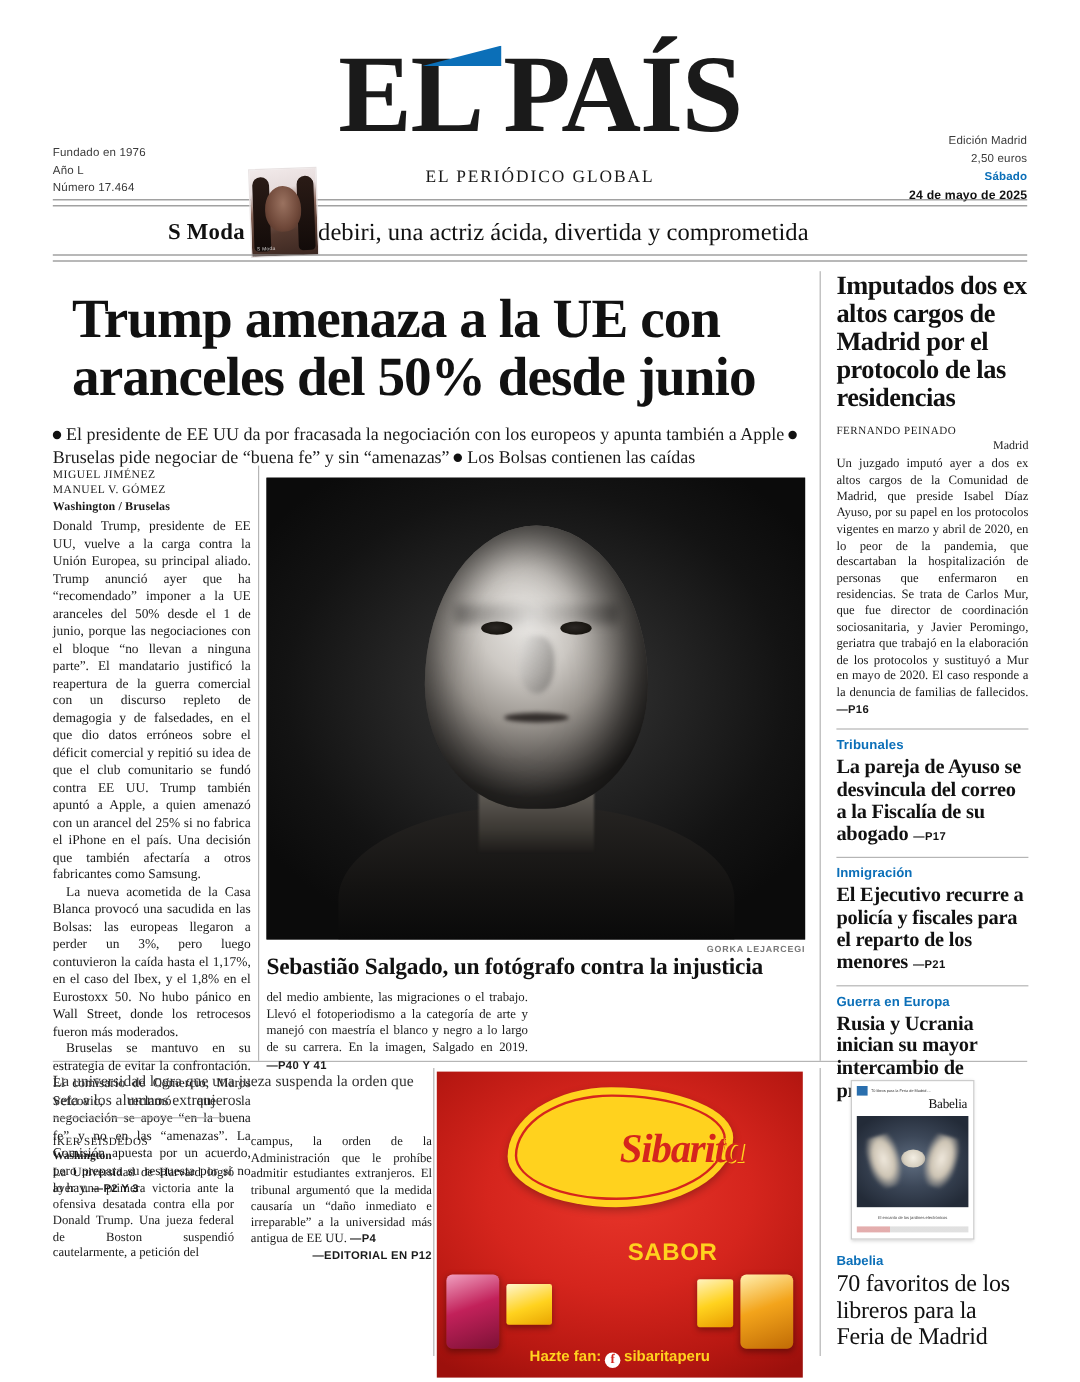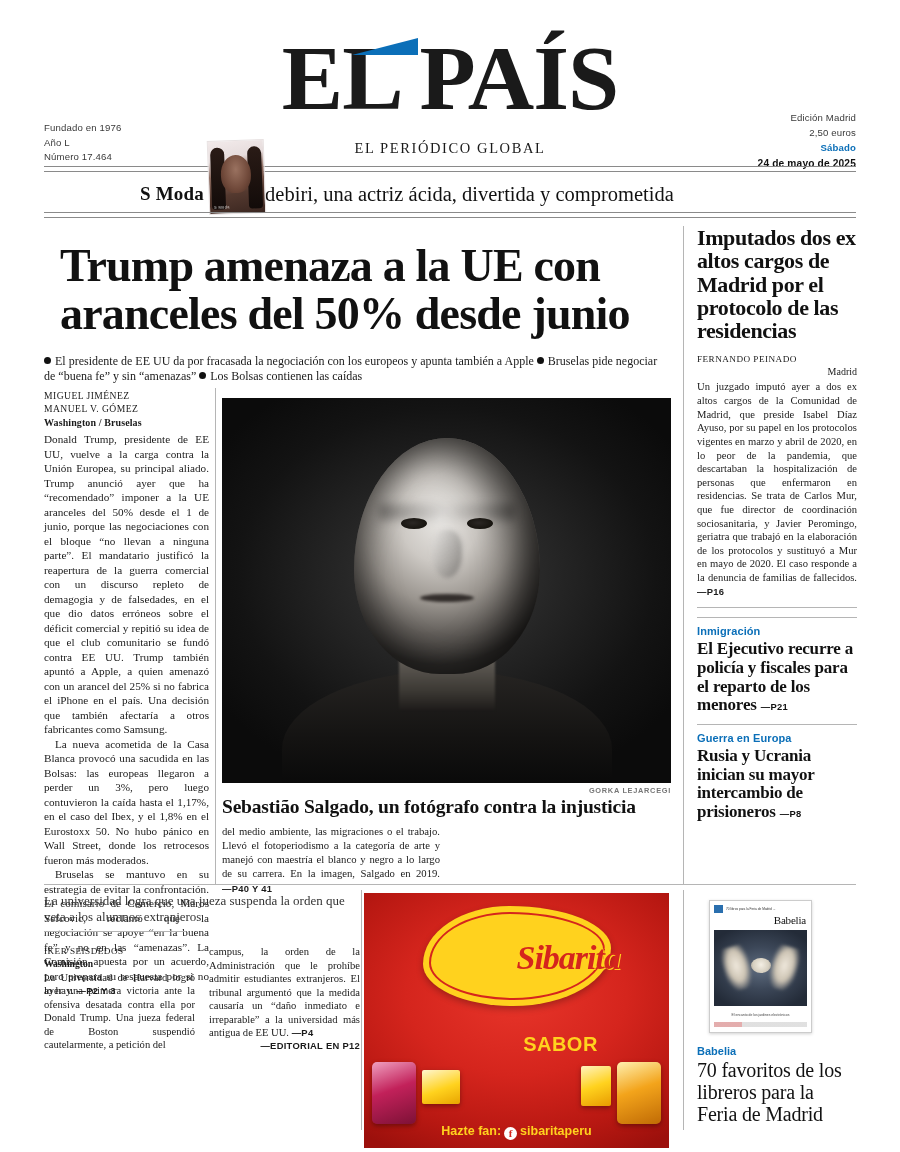--- a/index.html
+++ b/index.html
@@ -183,21 +183,21 @@
     font-family: "Liberation Serif", serif;
     font-weight: bold;
     font-size: 46px;
     line-height: 1.04;
     letter-spacing: -0.8px;
     color: #111;
   }
   .lead-sub {
     margin-top: 10px;
     font-family: "Liberation Serif", serif;
-    font-size: 12px;
+    font-size: 15px;
     line-height: 1.27;
     color: #1a1a1a;
   }
   .bullet {
     display: inline-block;
     width: 7px; height: 7px;
     border-radius: 50%;
     background: #111;
     margin-right: 4px;
     vertical-align: 1px;
@@ -758,20 +758,24 @@
 
   <div class="side">
     <h2>Imputados dos ex altos cargos de Madrid por el protocolo de las residencias</h2>
     <div class="side-byline">
       <div>FERNANDO PEINADO</div>
       <div class="place">Madrid</div>
     </div>
     <div class="side-body"><span>Un juzgado imputó ayer a dos ex altos cargos de la Comunidad de Madrid, que preside Isabel Díaz Ayuso, por su papel en los protocolos vigentes en marzo y abril de 2020, en lo peor de la pandemia, que descartaban la hospitalización de personas que enfermaron en residencias. Se trata de Carlos Mur, que fue director de coordinación sociosanitaria, y Javier Peromingo, geriatra que trabajó en la elaboración de los protocolos y sustituyó a Mur en mayo de 2020. El caso responde a la denuncia de familias de fallecidos.</span> <span class="ref">—P16</span></div>
 
     <div class="sep"></div>
+    <div>
+      <div class="kicker">Tribunales</div>
+      <div class="side-item-head"><span>La pareja de Ayuso se desvincula del correo a la Fiscalía de su abogado</span> <span class="ref">—P17</span></div>
+    </div>
 
     <div class="sep"></div>
     <div>
       <div class="kicker">Inmigración</div>
       <div class="side-item-head"><span>El Ejecutivo recurre a policía y fiscales para el reparto de los menores</span> <span class="ref">—P21</span></div>
     </div>
 
     <div class="sep"></div>
     <div>
       <div class="kicker">Guerra en Europa</div>

